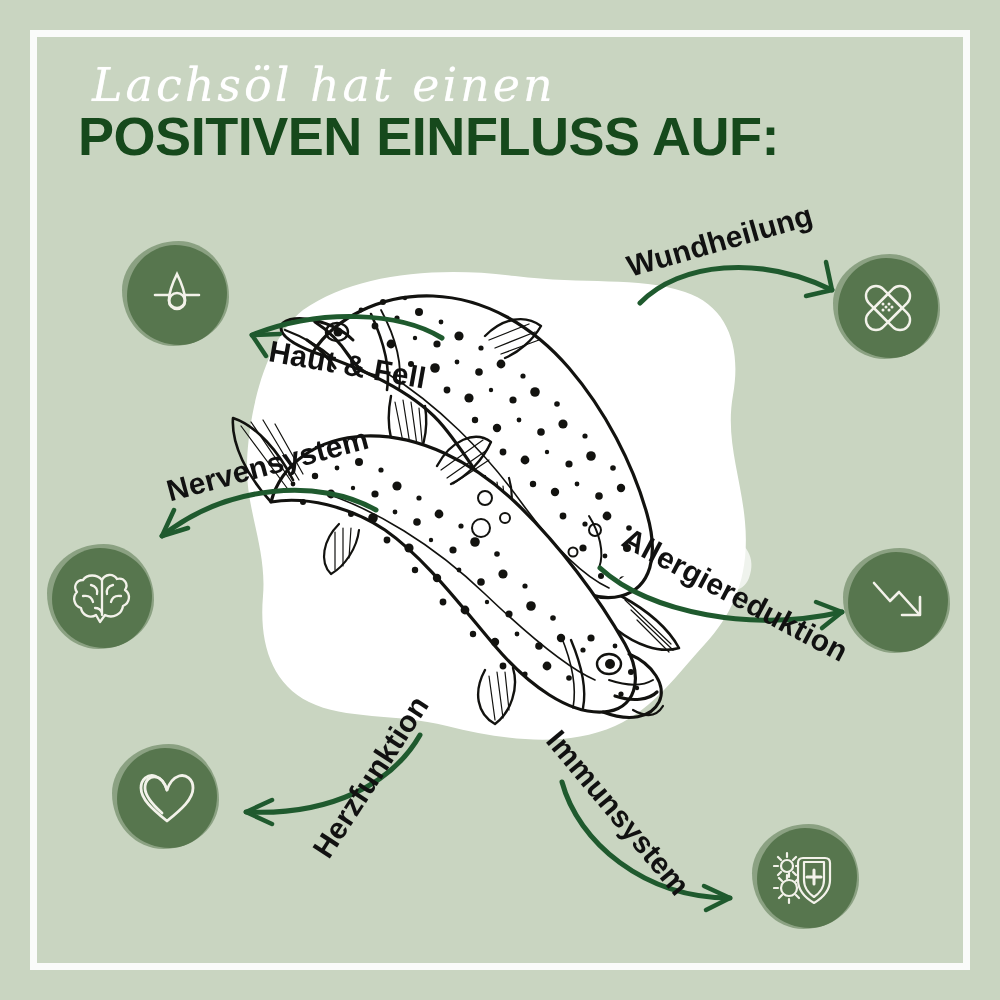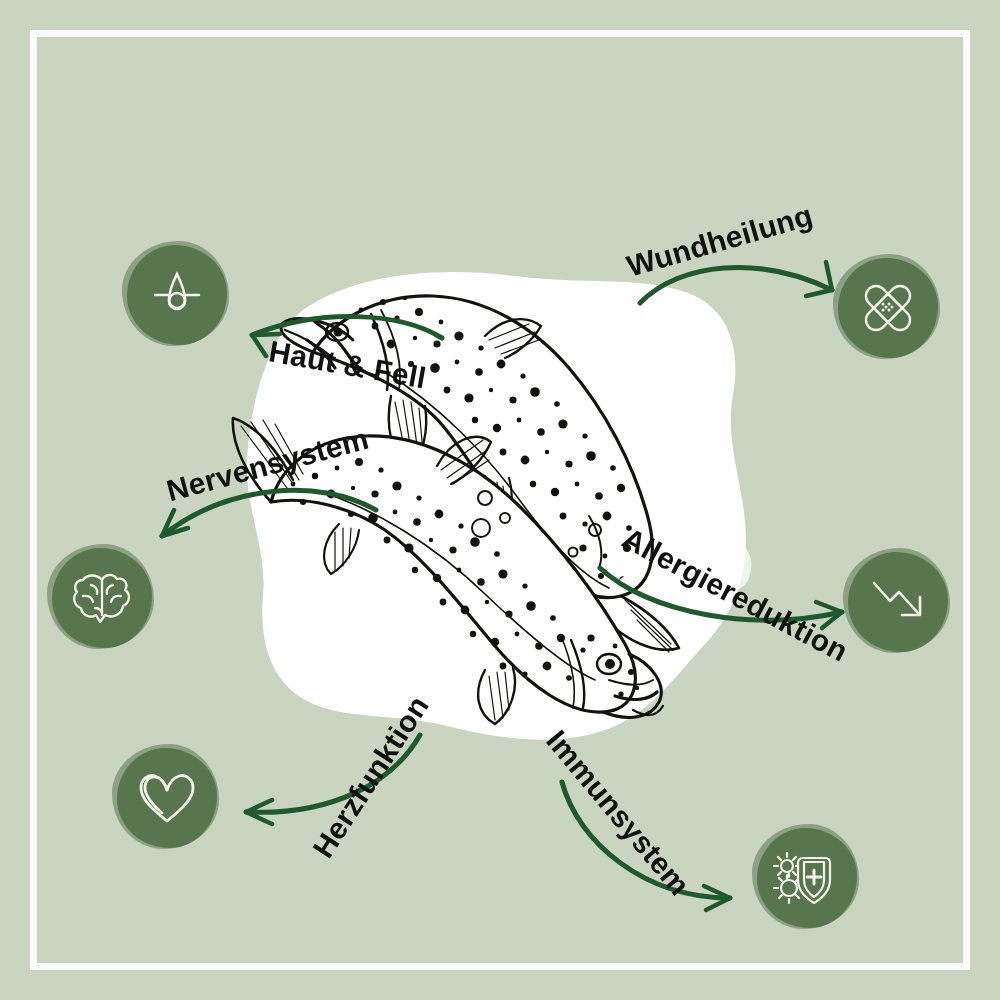--- a/index.html
+++ b/index.html
@@ -103,20 +103,24 @@
   .lbl-herz{left:278px;top:760px;font-size:30px;transform:rotate(-57deg);}
   .lbl-immun{left:516px;top:796px;font-size:30px;transform:rotate(50deg);}
 </style>
 </head>
 <body>
 
 <div id="poster">
 
   <div class="frame"></div>
 
+  <div class="headline-wrap">
+    <div class="script-line">Lachsöl hat einen</div>
+    <div class="main-line">POSITIVEN EINFLUSS AUF:</div>
+  </div>
 
   <div class="art">
     <svg viewBox="0 0 640 540" xmlns="http://www.w3.org/2000/svg">
       <defs>
         <clipPath id="clipTop">
           <path d="M120,70 C170,20 260,10 330,45 C410,85 460,170 470,240
                    C478,300 450,345 405,350 C350,356 300,310 268,255
                    C230,190 180,140 130,115 Z"></path>
         </clipPath>
         <clipPath id="clipBot">

